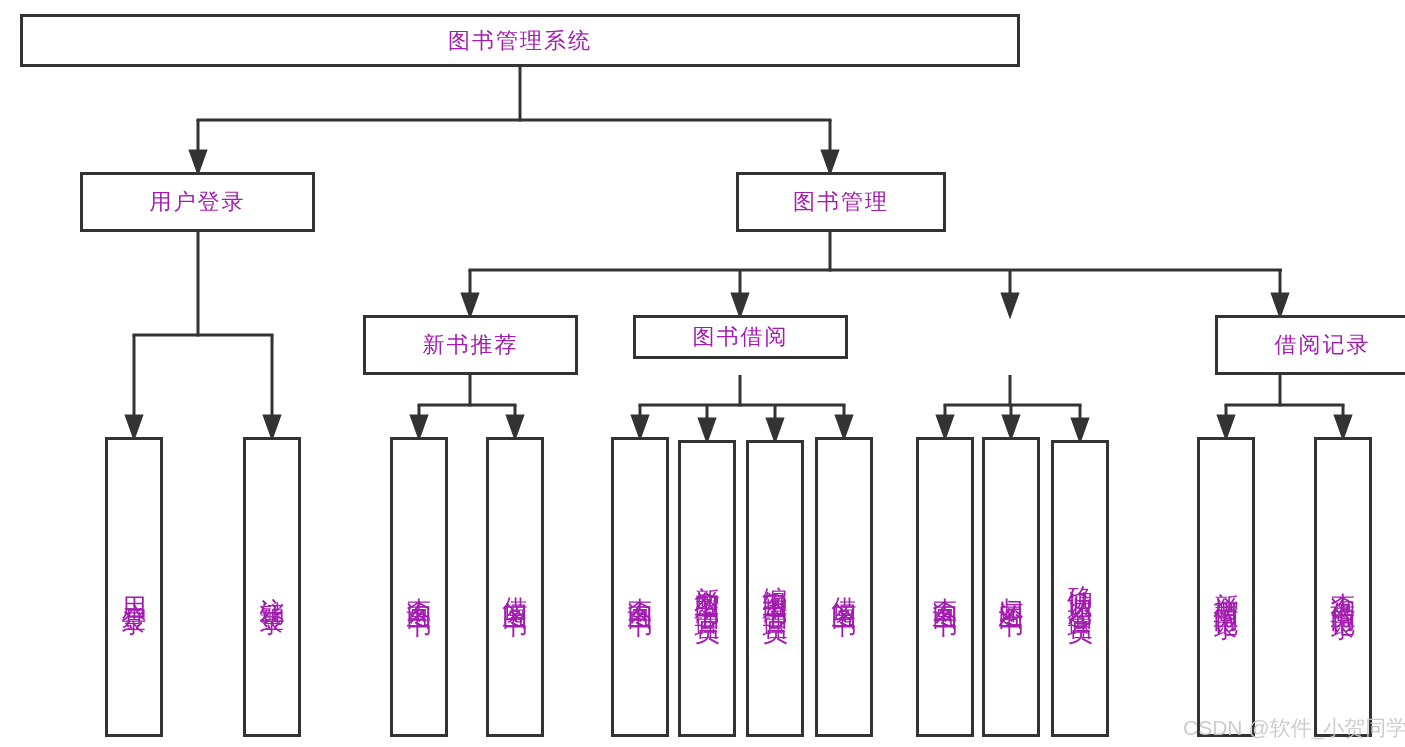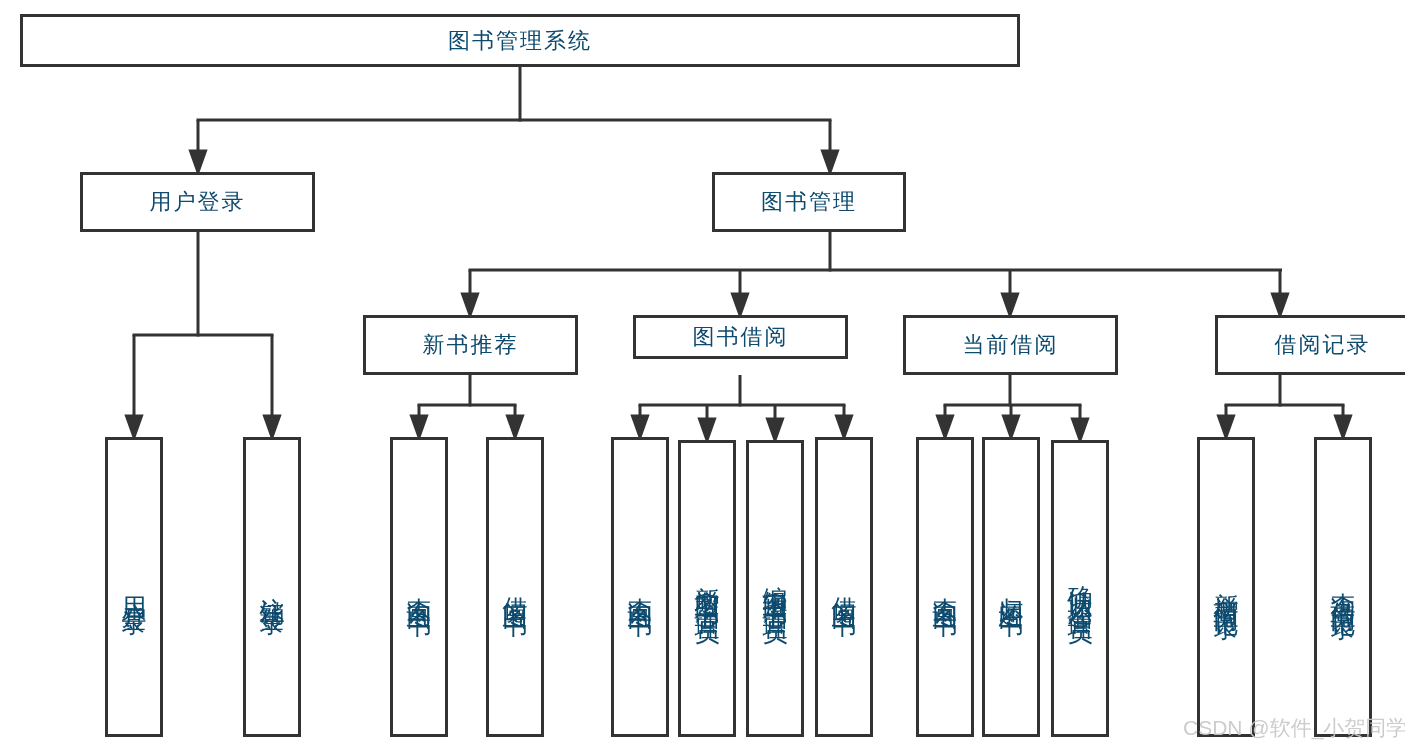--- a/index.html
+++ b/index.html
@@ -15,21 +15,21 @@
     position: absolute;
     left: 0; top: 0;
     width: 1405px; height: 747px;
     z-index: 1;
   }
   .node {
     position: absolute;
     box-sizing: border-box;
     border: 3px solid #333333;
     background: #ffffff;
-    color: #0c4a6e;
+    color: #a21caf;
     display: flex;
     align-items: center;
     justify-content: center;
     z-index: 2;
     text-align: left;
   }
   .node.h {
     font-size: 22px;
     letter-spacing: 2px;
     line-height: 1;
@@ -130,25 +130,24 @@
       <line x1="1226" y1="405" x2="1226" y2="418"></line>
       <polygon points="1218.5,416 1233.5,416 1226,437"></polygon>
       <line x1="1343" y1="405" x2="1343" y2="418"></line>
       <polygon points="1335.5,416 1350.5,416 1343,437"></polygon>
     </g>
   </svg>
 
   <div class="node h" style="left:20px; top:14px; width:1000px; height:53px;">图书管理系统</div>
 
   <div class="node h" style="left:80px; top:172px; width:235px; height:60px;">用户登录</div>
-  <div class="node h" style="left:712px; top:172px; width:194px; height:60px;">图书管理</div>
+  <div class="node h" style="left:736px; top:172px; width:210px; height:60px;">图书管理</div>
 
   <div class="node h" style="left:363px; top:315px; width:215px; height:60px;">新书推荐</div>
   <div class="node h" style="left:633px; top:315px; width:215px; height:44px;">图书借阅</div>
-  <div class="node h" style="left:903px; top:315px; width:215px; height:60px;">当前借阅</div>
   <div class="node h" style="left:1173px; top:315px; width:215px; height:60px;margin-left:42px;">借阅记录</div>
 
   <div class="node v" style="left:105px; top:437px; width:58px; height:300px;">用户登录</div>
   <div class="node v" style="left:243px; top:437px; width:58px; height:300px;">注销登录</div>
 
   <div class="node v" style="left:390px; top:437px; width:58px; height:300px;">查询图书</div>
   <div class="node v" style="left:486px; top:437px; width:58px; height:300px;">借阅图书</div>
 
   <div class="node v" style="left:611px; top:437px; width:58px; height:300px;">查询图书</div>
   <div class="node v" style="left:678px; top:440px; width:58px; height:297px;">新增图书（管理员）</div>

